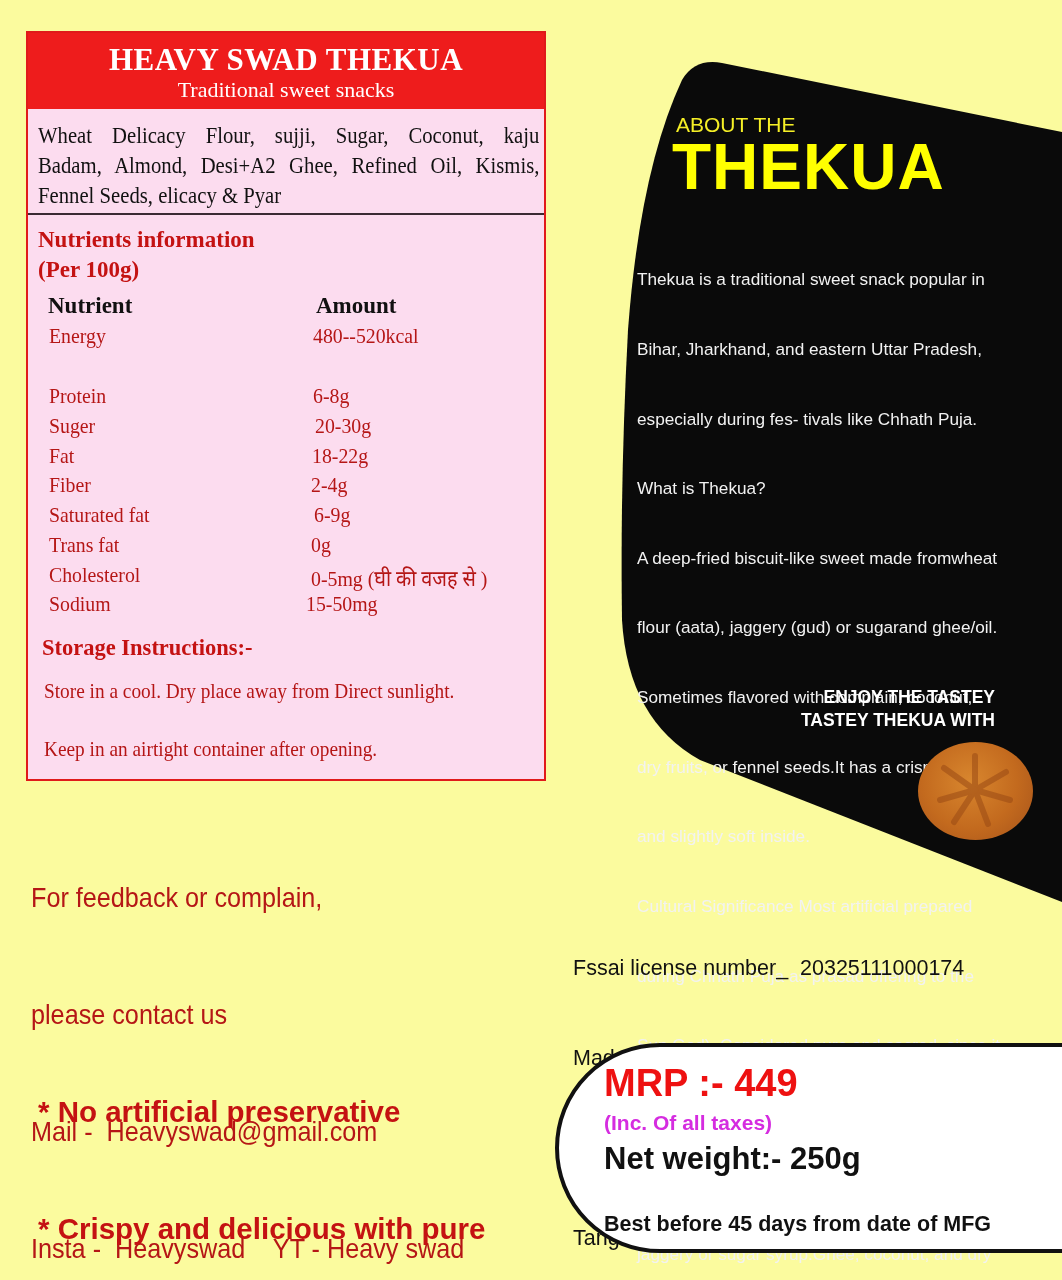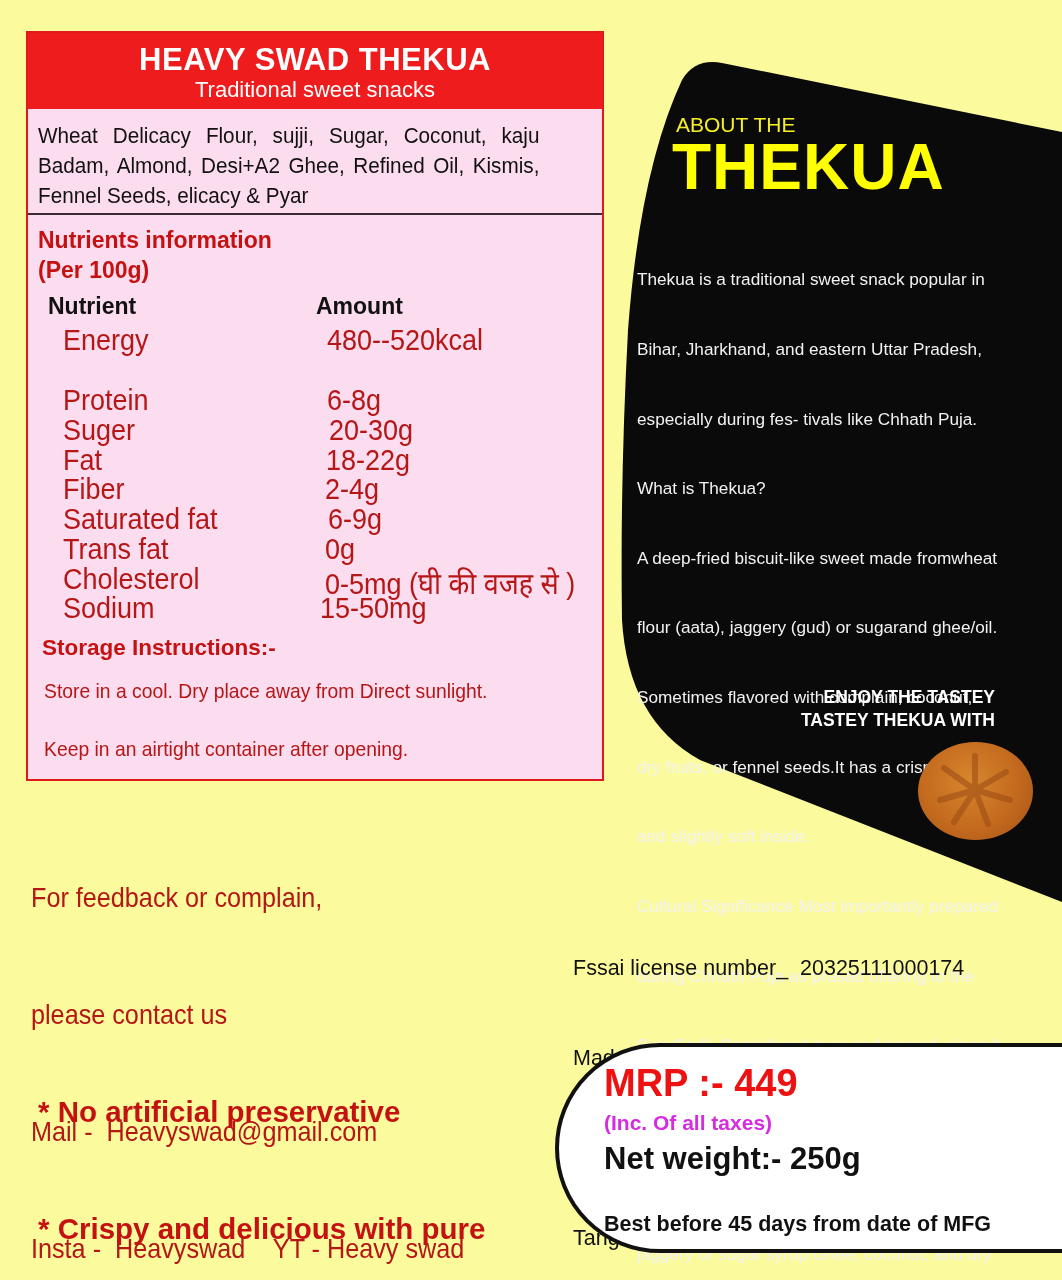--- a/index.html
+++ b/index.html
@@ -4,38 +4,38 @@
 <style>
   html, body { margin:0; padding:0; }
   body {
     width:1062px; height:1280px; position:relative; overflow:hidden;
     background:#fbfb9e;
     font-family:"Liberation Sans", sans-serif;
   }
   .abs { position:absolute; }
   
   .card {
-    left:26px; top:31px; width:578px; height:750px;
-    border:2px solid #e01a1a; background:#fcdcef; box-sizing:border-box;
+    left:26px; top:31px; width:520px; height:750px;
+    border:2px solid #e01a1a; background:#fcdcef; box-sizing:border-box;font-family:Liberation Serif, serif;
   }
   .card-head {
     position:absolute; left:0; top:0; right:0; height:76px;
     background:#ee1c1c; color:#fff; text-align:center;
   }
   .brand { font-weight:bold; font-size:31px; letter-spacing:0.5px; margin-top:10px; line-height:34px; }
   .tagline { font-size:22px; line-height:26px; }
   .ingredients {
     position:absolute; left:10px; right:10px; top:88px;
     font-size:22.5px; line-height:30px; color:#111; text-align:justify;
     font-stretch:condensed; transform:scaleX(0.92); transform-origin:left top; width:545px;
   }
   .divider { position:absolute; left:0; right:0; top:180px; height:2px; background:#3a2a33; }
   .nutri-title { position:absolute; left:10px; top:192px; color:#c41212; font-weight:bold; font-size:23px; line-height:30px; }
   .nhead { position:absolute; top:260px; font-weight:bold; font-size:23px; color:#111; }
-  .nrow { position:absolute; left:15px; width:100%; height:30px; font-size:30px; color:#b51616; }
+  .nrow { position:absolute; left:1px; width:100%; height:30px; font-size:22px; color:#b51616; }
   .nrow span { position:absolute; white-space:nowrap; transform:scaleX(0.9); transform-origin:left top; }
   .storage-title { position:absolute; left:14px; top:602px; color:#c41212; font-weight:bold; font-size:22.5px; }
   .storage-line { position:absolute; left:16px; font-size:21px; color:#b51616; white-space:nowrap; transform:scaleX(0.92); transform-origin:left top; }
 
   .contact { left:31px; top:800px; color:#b51616; font-size:28px; line-height:39px; transform:scaleX(0.9); transform-origin:left top; white-space:pre; }
   .features { left:38px; top:1014px; color:#c41212; font-weight:bold; font-size:29.5px; line-height:39px; white-space:pre; }
 
   
   .blackpanel { left:0; top:0; }
   .about-label { left:676px; top:113px; color:#f5ef26; font-size:21px; }
@@ -151,21 +151,21 @@
 <div class="abs about-text" style="white-space:pre;">
   <div>   Thekua is a traditional sweet snack popular in</div>
   <div>  Bihar, Jharkhand, and eastern Uttar Pradesh,</div>
   <div> especially during fes- tivals like Chhath Puja.</div>
   <div>What is Thekua?</div>
   <div>A deep-fried biscuit-like sweet made fromwheat</div>
   <div>flour (aata), jaggery (gud) or sugarand ghee/oil.</div>
   <div>Sometimes flavored with complain, coconut,</div>
   <div>dry fruits, or fennel seeds.It has a crispy outside</div>
   <div>and slightly soft inside.</div>
-  <div>Cultural Significance Most importantly prepared</div>
+  <div>Cultural Significance Most artificial prepared</div>
   <div>during Chhath Puja as prasad offering to the</div>
   <div>Sun God). Considered pure and sacred, since it</div>
   <div>is made without preservatives or chemicals.</div>
   <div>PreparationWheat flour is mixed with melted</div>
   <div>jaggery or sugar  syrup.Ghee, coconut, and dry</div>
   
   
   
   
 </div>

